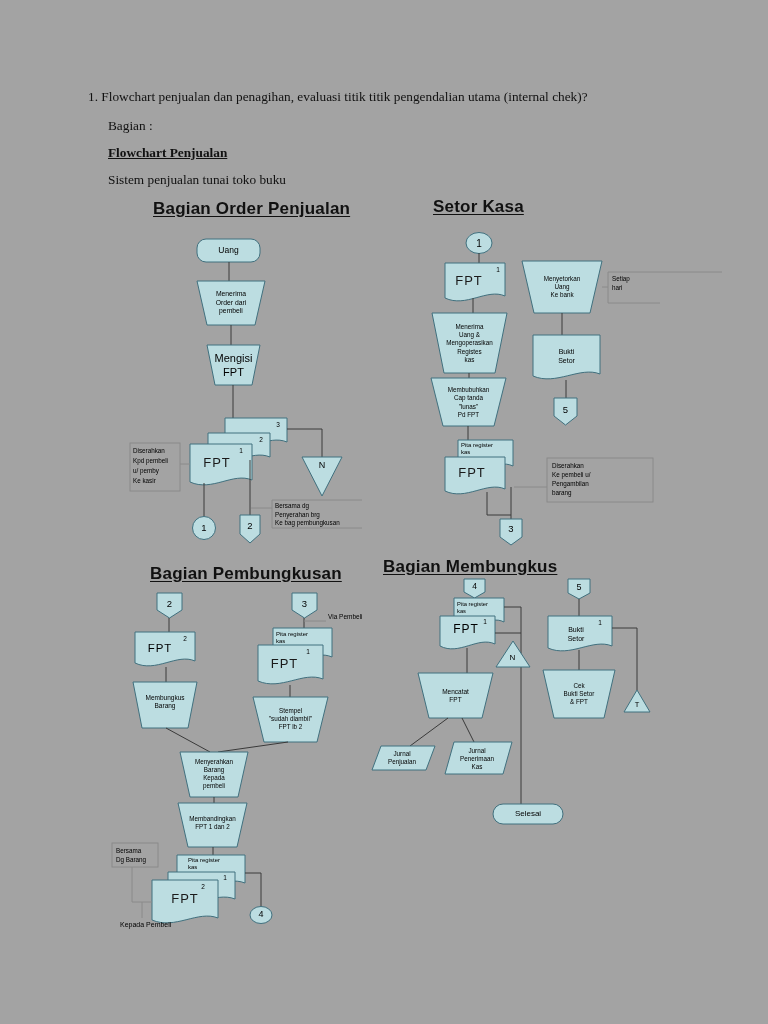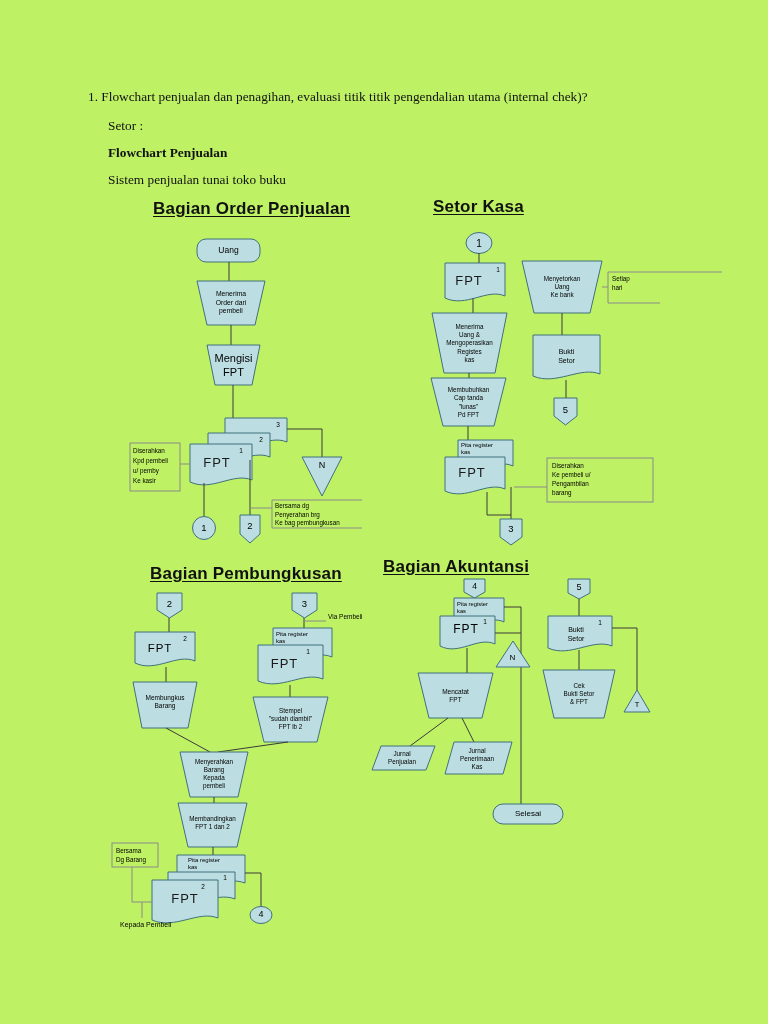--- a/index.html
+++ b/index.html
@@ -1,30 +1,30 @@
 <!DOCTYPE html>
 <html><head>
 <meta charset="utf-8">
 <style>
   html,body{margin:0;padding:0;background:#fff;}
-  .page{position:relative;width:768px;height:1024px;background:#bef264;overflow:hidden;
+  .page{position:relative;width:768px;height:1024px;background:#a3a3a3;overflow:hidden;
         font-family:"Liberation Sans",sans-serif;color:#111;}
   .serif{font-family:"Liberation Serif",serif;}
   .abs{position:absolute;}
   svg.canvas{position:absolute;left:0;top:0;pointer-events:none;}
   .lbl{position:absolute;display:flex;align-items:center;justify-content:center;
        text-align:center;white-space:pre-line;font-size:6.8px;line-height:1.3;color:#000;}
   .lbl.left{justify-content:flex-start;text-align:left;align-items:flex-start;}
   .big{font-size:13px;letter-spacing:1px;color:#1a1a1a;}
   .sup{font-size:6.5px;}
   .conn{font-size:9.5px;}
   .sec-title{position:absolute;font-weight:bold;font-size:17px;letter-spacing:.2px;
              text-decoration:underline;text-underline-offset:2px;white-space:nowrap;}
   .h-q{font-size:13.3px;white-space:nowrap;}
-  .h-b{font-weight:bold;font-size:13.3px;}
+  .h-b{font-weight:bold;font-size:13.3px;text-decoration:underline;}
   .note-txt{font-size:6.3px;line-height:1.6;}
   .shape{stroke:#41707e;stroke-width:1;fill:#bcdde1;}
   .line{stroke:#3a3a3a;stroke-width:1;fill:none;}
   .note{stroke:#8a8a8a;stroke-width:1;fill:none;}
 </style>
 </head>
 <body>
 
 <div class="page">
 
@@ -125,28 +125,28 @@
       <path class="line" d="M579 599 V616"></path>
       <path class="shape" d="M548 616 H612 V646 C593 638 570 658 548 648 Z"></path>
       <path class="line" d="M579 650 V670"></path>
       <path class="shape" d="M543 670 H615 L604 718 H554 Z"></path>
       <path class="line" d="M612 628 H637 V690"></path>
       <path class="shape" d="M637 690 L650 712 L624 712 Z"></path>
     </g>
   </svg>
 
   <div class="abs serif h-q" style="left:88px;top:89px;">1.  Flowchart penjualan dan penagihan, evaluasi titik titik pengendalian utama (internal chek)?</div>
-  <div class="abs serif h-q" style="left:108px;top:118px;">Setor :</div>
+  <div class="abs serif h-q" style="left:108px;top:118px;">Bagian :</div>
   <div class="abs serif h-b" style="left:108px;top:145px;">Flowchart Penjualan</div>
   <div class="abs serif h-q" style="left:108px;top:172px;font-family:Liberation Serif, serif;">Sistem penjualan tunai toko buku</div>
 
   <div class="sec-title" style="left:153px;top:199px;">Bagian Order Penjualan</div>
   <div class="sec-title" style="left:433px;top:197px;">Setor Kasa</div>
   <div class="sec-title" style="left:150px;top:564px;text-align:center;">Bagian Pembungkusan</div>
-  <div class="sec-title" style="left:383px;top:557px;">Bagian Akuntansi</div>
+  <div class="sec-title" style="left:383px;top:557px;">Bagian Membungkus</div>
 
   <div class="lbl" style="left:197px;top:239px;width:63px;height:23px;font-size:8.5px;">Uang</div>
   <div class="lbl" style="left:197px;top:283px;width:68px;height:40px;">Menerima
 Order dari
 pembeli</div>
   <div class="lbl" style="left:207px;top:347px;width:53px;height:36px;font-size:11px;">Mengisi
 FPT</div>
   <div class="lbl big" style="left:193px;top:452px;width:48px;height:22px;">FPT</div>
   <div class="lbl sup" style="left:236px;top:447px;width:10px;height:8px;">1</div>
   <div class="lbl sup" style="left:256px;top:436px;width:10px;height:8px;">2</div>

